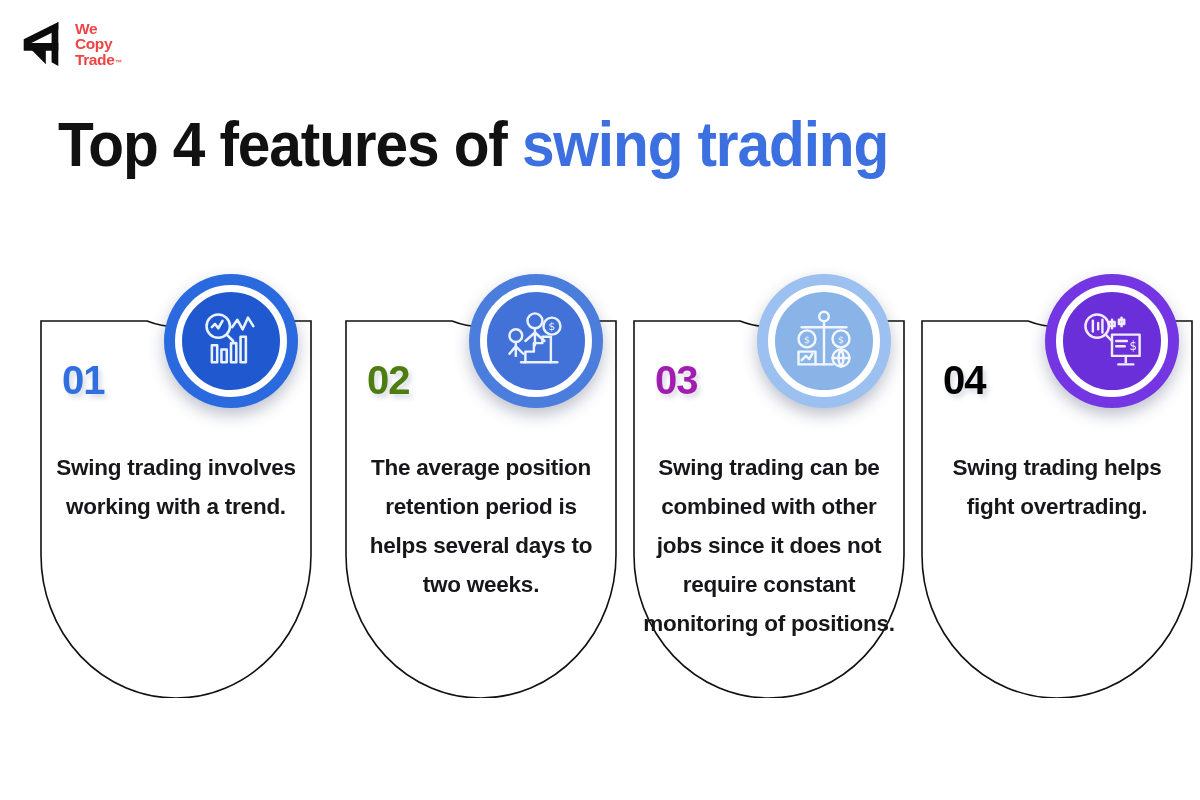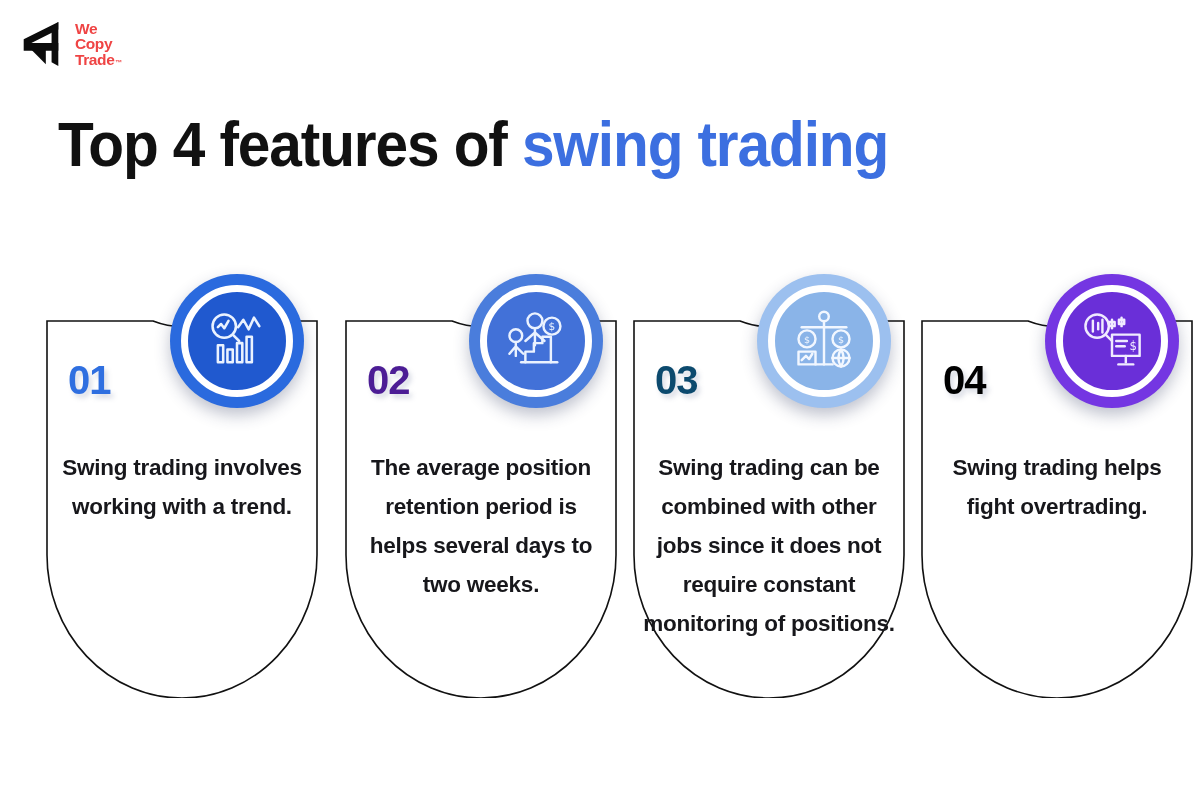--- a/index.html
+++ b/index.html
@@ -167,21 +167,21 @@
     </span>
   </div>
 </div>
 
 <h1 class="page-title">
   <span class="title-dark">Top 4 features of </span><span class="title-accent">swing trading</span>
 </h1>
 
 <div class="cards">
 
-  <div class="card" style="left:46px; top:320px;">
+  <div class="card" style="left:40px; top:320px;">
     <svg class="card-shape" viewBox="0 0 272 378">
       <path d="M1 1 H107 A80 80 0 0 0 165 1 H271 V235 A135 143 0 0 1 1 235 Z" fill="#ffffff" stroke="#111111" stroke-width="1.6"></path>
     </svg>
     <div class="card-number" style="color:#2f6fe0;">01</div>
     <div class="card-text">Swing trading involves working with a trend.</div>
 
     <div class="badge">
       <svg class="badge-arrows" viewBox="0 0 166 166">
         <path d="M33 52 A68 68 0 0 1 140 52" fill="none" stroke="#111" stroke-width="2.2"></path>
         <path d="M133 114 A68 68 0 0 1 26 114" fill="none" stroke="#111" stroke-width="2.2"></path>
@@ -204,21 +204,21 @@
           </svg>
         </div>
       </div>
     </div>
   </div>
 
   <div class="card" style="left:345px; top:320px;">
     <svg class="card-shape" viewBox="0 0 272 378">
       <path d="M1 1 H107 A80 80 0 0 0 165 1 H271 V235 A135 143 0 0 1 1 235 Z" fill="#ffffff" stroke="#111111" stroke-width="1.6"></path>
     </svg>
-    <div class="card-number" style="color:#4c1d95;">02</div>
+    <div class="card-number" style="color:#4d7c0f;">02</div>
     <div class="card-text">The average position retention period is helps several days to two weeks.</div>
 
     <div class="badge">
       <svg class="badge-arrows" viewBox="0 0 166 166">
         <path d="M33 52 A68 68 0 0 1 140 52" fill="none" stroke="#111" stroke-width="2.2"></path>
         <path d="M133 114 A68 68 0 0 1 26 114" fill="none" stroke="#111" stroke-width="2.2"></path>
         <path d="M38 48 L26 60 L40 63 Z" fill="#fff" stroke="#111" stroke-width="2"></path>
         <path d="M128 118 L141 106 L127 103 Z" fill="#fff" stroke="#111" stroke-width="2"></path>
       </svg>
       <div class="badge-ring" style="background:#4a7ddc;">
@@ -237,21 +237,21 @@
           </svg>
         </div>
       </div>
     </div>
   </div>
 
   <div class="card" style="left:633px; top:320px;">
     <svg class="card-shape" viewBox="0 0 272 378">
       <path d="M1 1 H107 A80 80 0 0 0 165 1 H271 V235 A135 143 0 0 1 1 235 Z" fill="#ffffff" stroke="#111111" stroke-width="1.6"></path>
     </svg>
-    <div class="card-number" style="color:#0c4a6e;">03</div>
+    <div class="card-number" style="color:#a21caf;">03</div>
     <div class="card-text">Swing trading can be combined with other jobs since it does not require constant monitoring of positions.</div>
 
     <div class="badge">
       <svg class="badge-arrows" viewBox="0 0 166 166">
         <path d="M33 52 A68 68 0 0 1 140 52" fill="none" stroke="#111" stroke-width="2.2"></path>
         <path d="M133 114 A68 68 0 0 1 26 114" fill="none" stroke="#111" stroke-width="2.2"></path>
         <path d="M38 48 L26 60 L40 63 Z" fill="#fff" stroke="#111" stroke-width="2"></path>
         <path d="M128 118 L141 106 L127 103 Z" fill="#fff" stroke="#111" stroke-width="2"></path>
       </svg>
       <div class="badge-ring" style="background:#9cc0ef;">

